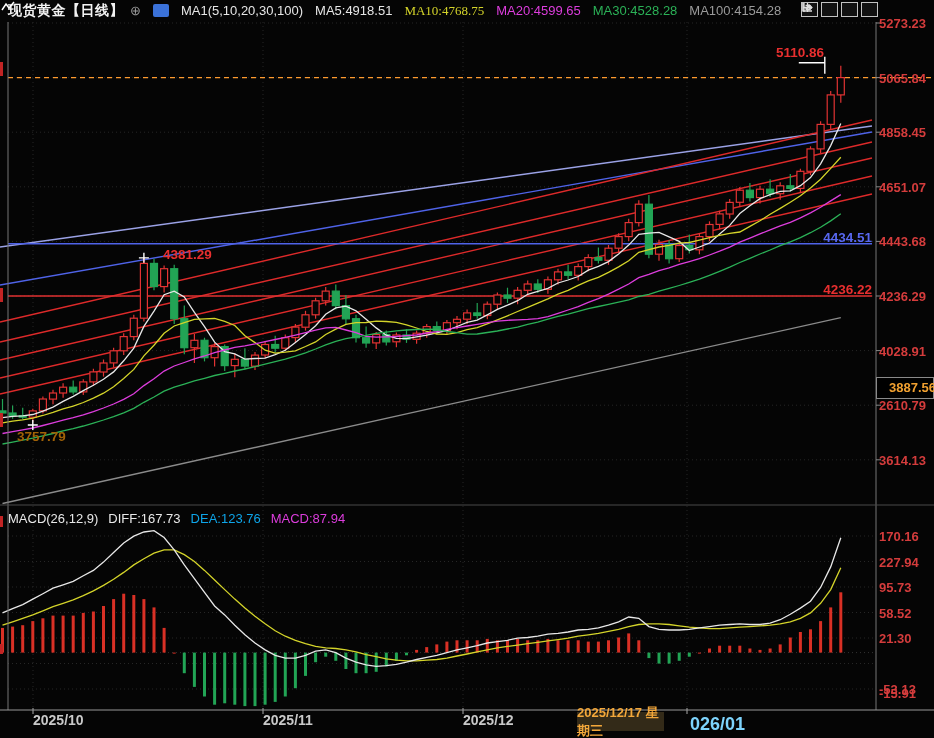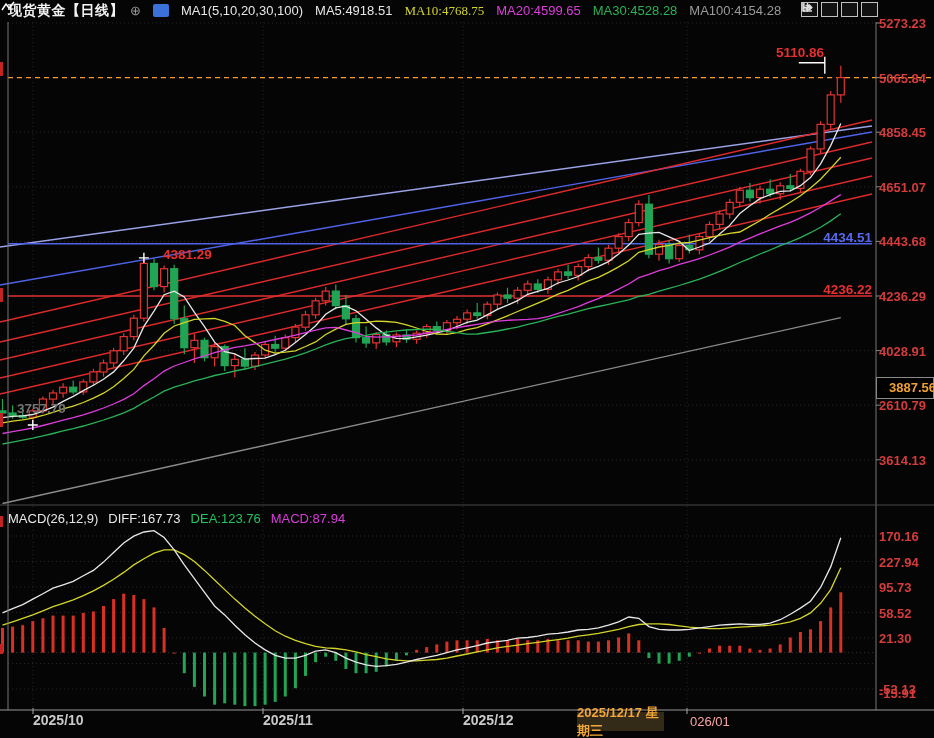--- a/index.html
+++ b/index.html
@@ -19,27 +19,27 @@
           align-items:center;justify-content:center;background:#111;}
   
   .lbl{position:absolute;font-size:13px;font-weight:600;color:#d43c3c;transform:translateY(-50%);
        z-index:6;white-space:nowrap;}
   .tag{position:absolute;font-size:13.5px;font-weight:700;transform:translateY(-50%);z-index:5;white-space:nowrap;}
   .hl-box{position:absolute;left:876px;width:56px;height:20px;border:1px solid #8a8a8a;background:#000;
           color:#f0a030;font-size:13px;font-weight:600;display:flex;align-items:center;z-index:7;
           transform:translateY(-50%);}
   
   .macd-hdr{position:absolute;left:8px;top:511px;font-size:13px;z-index:8;display:flex;gap:10px;}
-  .macd-hdr .w{color:#e8e8e8;} .macd-hdr .y{color:#22c55e;text-align:center;} .macd-hdr .m{color:#dd3ddd;}
+  .macd-hdr .w{color:#e8e8e8;} .macd-hdr .y{color:#0ea5e9;text-align:center;} .macd-hdr .m{color:#dd3ddd;}
   
   .taxis{position:absolute;left:0;top:711px;width:934px;height:27px;z-index:8;}
   .month{position:absolute;top:1px;font-size:14px;font-weight:600;color:#c9c9c9;}
   .datebox{position:absolute;left:577px;top:1px;width:87px;height:19px;background:#332a18;
            color:#f3a73a;font-size:13px;font-weight:600;display:flex;align-items:center;justify-content:center;}
-  .nextmo{position:absolute;left:690px;top:3px;font-size:13px;font-weight:400;color:#fca5a5;}
+  .nextmo{position:absolute;left:690px;top:3px;font-size:18px;font-weight:700;color:#7dd3fc;}
   .watermark{position:absolute;left:799px;top:674px;font-size:40px;color:#e3e3e3;z-index:4;
              letter-spacing:1px;text-shadow:1px 1px 2px #000;}
   .redfrag{position:absolute;left:0;width:3px;background:#c22424;z-index:3;}
 </style>
 </head>
 <body>
 
 <div class="stage">
 
   <div class="hdr">
@@ -415,21 +415,21 @@
       <div class="lbl" style="left:879px;top:693px">-15.91</div>
       <div class="lbl" style="left:879px;top:689.0px">-53.13</div>
     </div>
 
   <div class="hl-box" id="hlbox" style="top: 387.8px;">
     <span style="padding-left:12px">3887.56</span>
   </div>
 
   <div class="tag" style="left:752px;top:52px;width:72px;text-align:right;color:#e82f2f;">5110.86</div>
   <div class="tag" style="left:163px;top:254px;color:#e82f2f;">4381.29</div>
-  <div class="tag" style="left:17px;top:408px;color:#737373;">3757.79</div>
+  <div class="tag" style="left:17px;top:436px;color:#a16207;">3757.79</div>
   <div class="tag" style="left:792px;top:237px;width:80px;text-align:right;color:#5868f0;">4434.51</div>
   <div class="tag" style="left:792px;top:289px;width:80px;text-align:right;color:#e82f2f;">4236.22</div>
 
   <div class="macd-hdr">
     <span class="w">MACD(26,12,9)</span>
     <span class="w">DIFF:167.73</span>
     <span class="y">DEA:123.76</span>
     <span class="m">MACD:87.94</span>
   </div>
 

